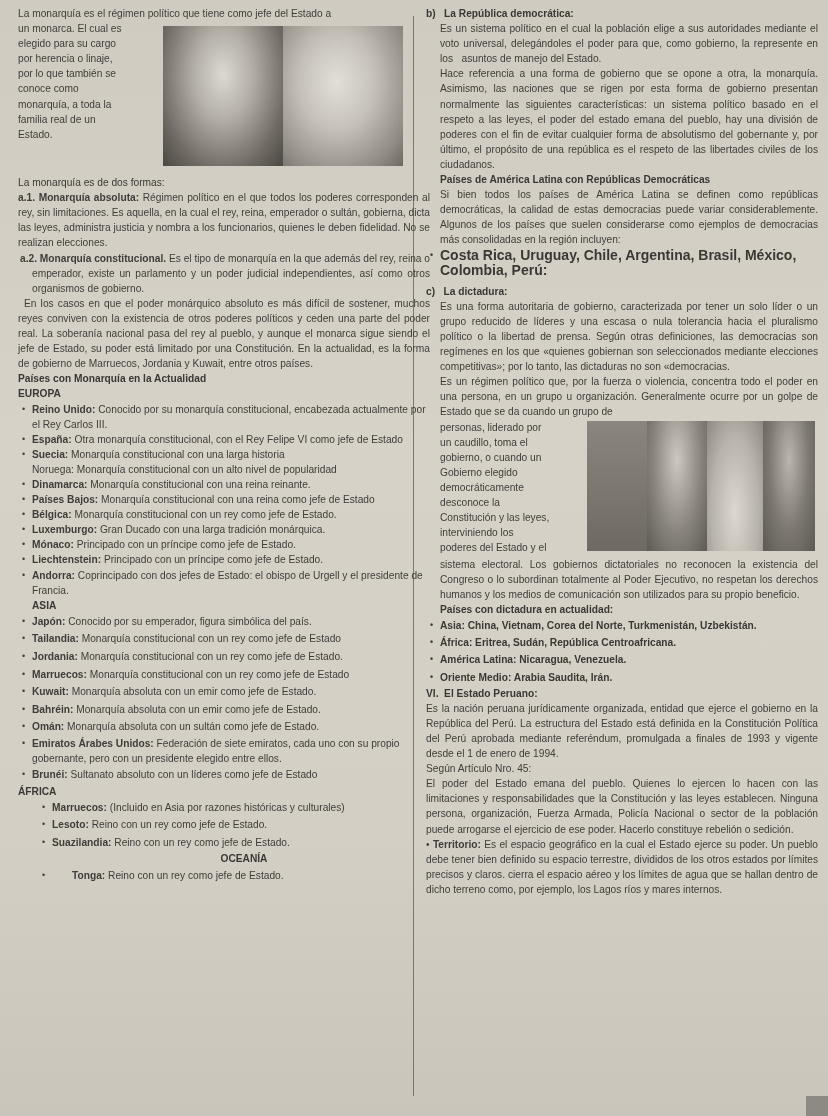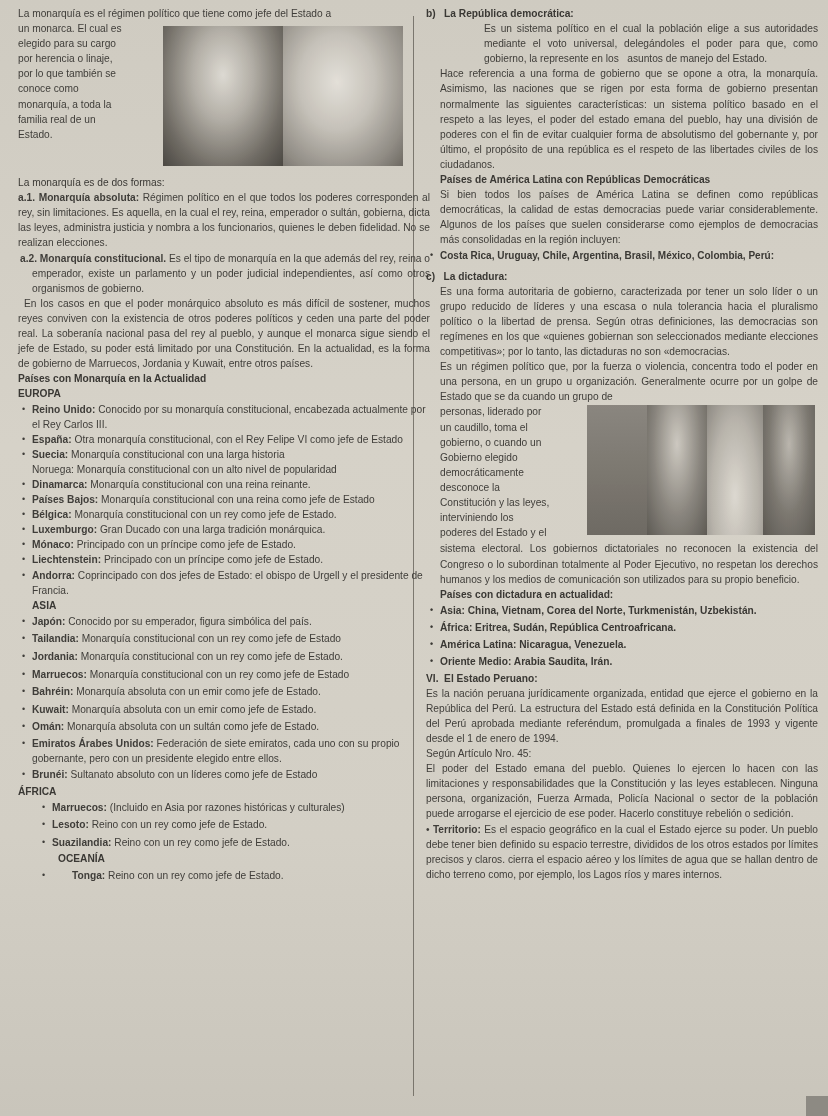--- a/index.html
+++ b/index.html
@@ -82,48 +82,48 @@
       <p class="bul"><span class="lbl">Liechtenstein:</span> <span>Principado con un príncipe como jefe de Estado.</span></p>
       <p class="bul"><span class="lbl">Andorra:</span> <span>Coprincipado con dos jefes de Estado: el obispo de Urgell y el presidente de Francia.</span></p>
     </div>
 
     <p class="b ind">ASIA</p>
     <div style="line-height:17.6px;">
       <p class="bul"><span class="lbl">Japón:</span> <span>Conocido por su emperador, figura simbólica del país.</span></p>
       <p class="bul"><span class="lbl">Tailandia:</span> <span>Monarquía constitucional con un rey como jefe de Estado</span></p>
       <p class="bul"><span class="lbl">Jordania:</span> <span>Monarquía constitucional con un rey como jefe de Estado.</span></p>
       <p class="bul"><span class="lbl">Marruecos:</span> <span>Monarquía constitucional con un rey como jefe de Estado</span></p>
+      <p class="bul"><span class="lbl">Kuwait:</span> <span>Monarquía absoluta con un emir como jefe de Estado.</span></p>
       <p class="bul"><span class="lbl">Bahréin:</span> <span>Monarquía absoluta con un emir como jefe de Estado.</span></p>
-      <p class="bul"><span class="lbl">Kuwait:</span> <span>Monarquía absoluta con un emir como jefe de Estado.</span></p>
       <p class="bul"><span class="lbl">Omán:</span> <span>Monarquía absoluta con un sultán como jefe de Estado.</span></p>
       <p class="bul" style="line-height:15px;"><span class="lbl">Emiratos Árabes Unidos:</span> <span>Federación de siete emiratos, cada uno con su propio gobernante, pero con un presidente elegido entre ellos.</span></p>
       <p class="bul"><span class="lbl">Brunéi:</span> <span>Sultanato absoluto con un líderes como jefe de Estado</span></p>
     </div>
 
     <p class="b" style="">ÁFRICA</p>
     <div style="line-height:17.6px;padding-left:20px;">
       <p class="bul"><span class="lbl">Marruecos:</span> <span>(Incluido en Asia por razones históricas y culturales)</span></p>
       <p class="bul"><span class="lbl">Lesoto:</span> <span>Reino con un rey como jefe de Estado.</span></p>
       <p class="bul"><span class="lbl">Suazilandia:</span> <span>Reino con un rey como jefe de Estado.</span></p>
     </div>
-    <p class="b" style="padding-left:40px;">OCEANÍA</p>
+    <p class="b" style="padding-left:40px;text-align:center;">OCEANÍA</p>
     <div style="padding-left:20px;line-height:17.6px;">
       <p class="bul" style="padding-left:34px;"><span class="lbl">Tonga:</span> <span>Reino con un rey como jefe de Estado.</span></p>
     </div>
   </div>
 
   <div class="col col-right" style="padding:6px 10px 0 10px;width:392px;">
     <p class="b" style="white-space:pre;">b)   La República democrática:</p>
     <div style="padding-left:14px;">
-      <p class="just" style="white-space:pre-wrap;margin-left:44px;">Es un sistema político en el cual la población elige a sus autoridades mediante el voto universal, delegándoles el poder para que, como gobierno, la represente en los   asuntos de manejo del Estado.</p>
+      <p class="just" style="white-space:pre-wrap;">Es un sistema político en el cual la población elige a sus autoridades mediante el voto universal, delegándoles el poder para que, como gobierno, la represente en los   asuntos de manejo del Estado.</p>
       <p class="just">Hace referencia a una forma de gobierno que se opone a otra, la monarquía. Asimismo, las naciones que se rigen por esta forma de gobierno presentan normalmente las siguientes características: un sistema político basado en el respeto a las leyes, el poder del estado emana del pueblo, hay una división de poderes con el fin de evitar cualquier forma de absolutismo del gobernante y, por último, el propósito de una república es el respeto de las libertades civiles de los ciudadanos.</p>
       <p class="b">Países de América Latina con Repúblicas Democráticas</p>
       <p class="just">Si bien todos los países de América Latina se definen como repúblicas democráticas, la calidad de estas democracias puede variar considerablemente. Algunos de los países que suelen considerarse como ejemplos de democracias más consolidadas en la región incluyen:</p>
     </div>
-    <p class="bul b" style="font-size:10px;">Costa Rica, Uruguay, Chile, Argentina, Brasil, México, Colombia, Perú:</p>
+    <p class="bul b" style="font-size:14px;">Costa Rica, Uruguay, Chile, Argentina, Brasil, México, Colombia, Perú:</p>
 
     <div class="sp"></div>
     <p class="b" style="white-space:pre;">c)   La dictadura:</p>
     <div style="padding-left:14px;">
       <p class="just">Es una forma autoritaria de gobierno, caracterizada por tener un solo líder o un grupo reducido de líderes y una escasa o nula tolerancia hacia el pluralismo político o la libertad de prensa. Según otras definiciones, las democracias son regímenes en los que «quienes gobiernan son seleccionados mediante elecciones competitivas»; por lo tanto, las dictaduras no son «democracias.</p>
       <p class="just">Es un régimen político que, por la fuerza o violencia, concentra todo el poder en una persona, en un grupo u organización. Generalmente ocurre por un golpe de Estado que se da cuando un grupo de</p>
       <div style="position:relative;height:137px;">
         <div style="position:absolute;left:0;top:0;width:130px;">
           <div>personas, liderado por</div>
           <div>un caudillo, toma el</div>

